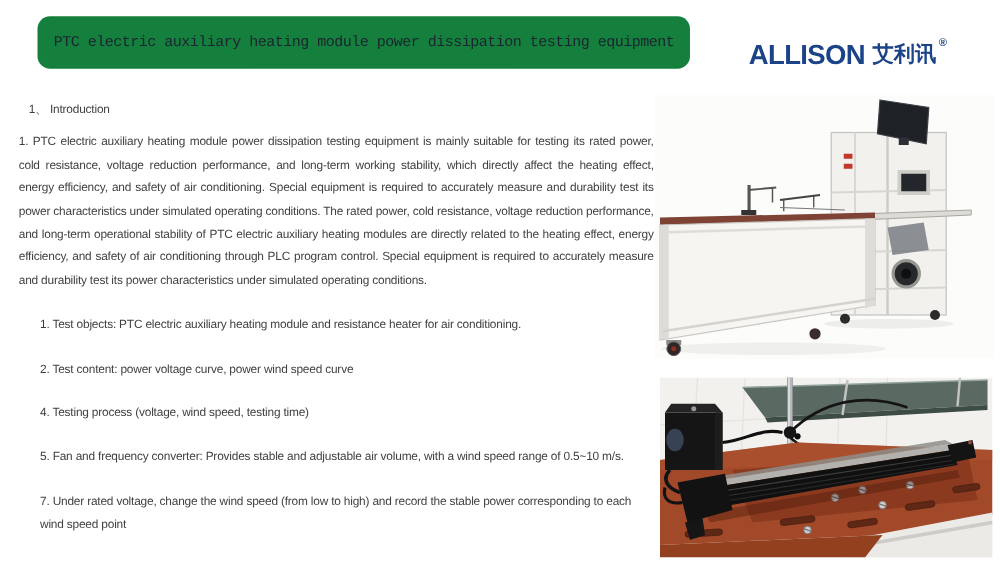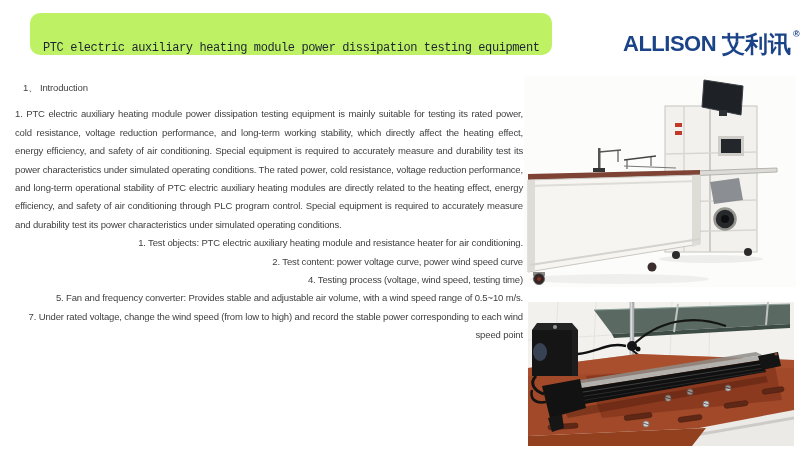--- a/index.html
+++ b/index.html
@@ -2,41 +2,41 @@
 <html><head>
 <meta charset="utf-8">
 <style>
   html,body{margin:0;padding:0;background:#ffffff;}
   .page{
     position:relative;width:800px;height:450px;overflow:hidden;background:#ffffff;
     font-family:"Liberation Sans", sans-serif;
   }
   .banner{
     position:absolute;left:30px;top:13px;width:522px;height:42px;
-    background:#bef264;border-radius:10px;
-    display:flex;align-items:flex-end;padding-left:13px;box-sizing:border-box;
+    background:#15803d;border-radius:10px;
+    display:flex;align-items:center;padding-left:13px;box-sizing:border-box;
   }
   .banner-title{
     font-family:"Liberation Mono","DejaVu Sans Mono",monospace;
     font-size:12px;letter-spacing:-0.4px;color:#1b2430;white-space:nowrap;
   }
   .logo{
     position:absolute;left:599px;top:33px;display:flex;align-items:flex-start;
-    color:#1b4387;font-weight:bold;white-space:nowrap;margin-left:24px;
+    color:#1b4387;font-weight:bold;white-space:nowrap;
   }
   .logo-latin{font-size:22px;letter-spacing:-0.5px;line-height:22px;}
-  .logo-cn{font-size:23px;line-height:22px;margin-left:6px;}
+  .logo-cn{font-size:17px;line-height:22px;margin-left:6px;}
   .logo-reg{font-size:9px;line-height:10px;margin-left:2px;position:relative;top:-4px;}
   .content{
     position:absolute;left:15px;top:71px;width:508px;
     font-size:9.5px;letter-spacing:-0.15px;line-height:18.4px;color:#3f3f3f;
   }
   .content .heading{margin:8px;}
   .content p{margin:0;text-align:justify;}
-  .content .item{margin:0;text-align:right;}
+  .content .item{margin:17px;text-align:left;}
   .photo-top{position:absolute;left:524px;top:76px;width:272px;height:211px;}
   .photo-bottom{position:absolute;left:528px;top:302px;width:266px;height:144px;}
   svg{display:block;}
 </style>
 </head>
 <body>
 
 <div class="page">
 
   <div class="banner">

